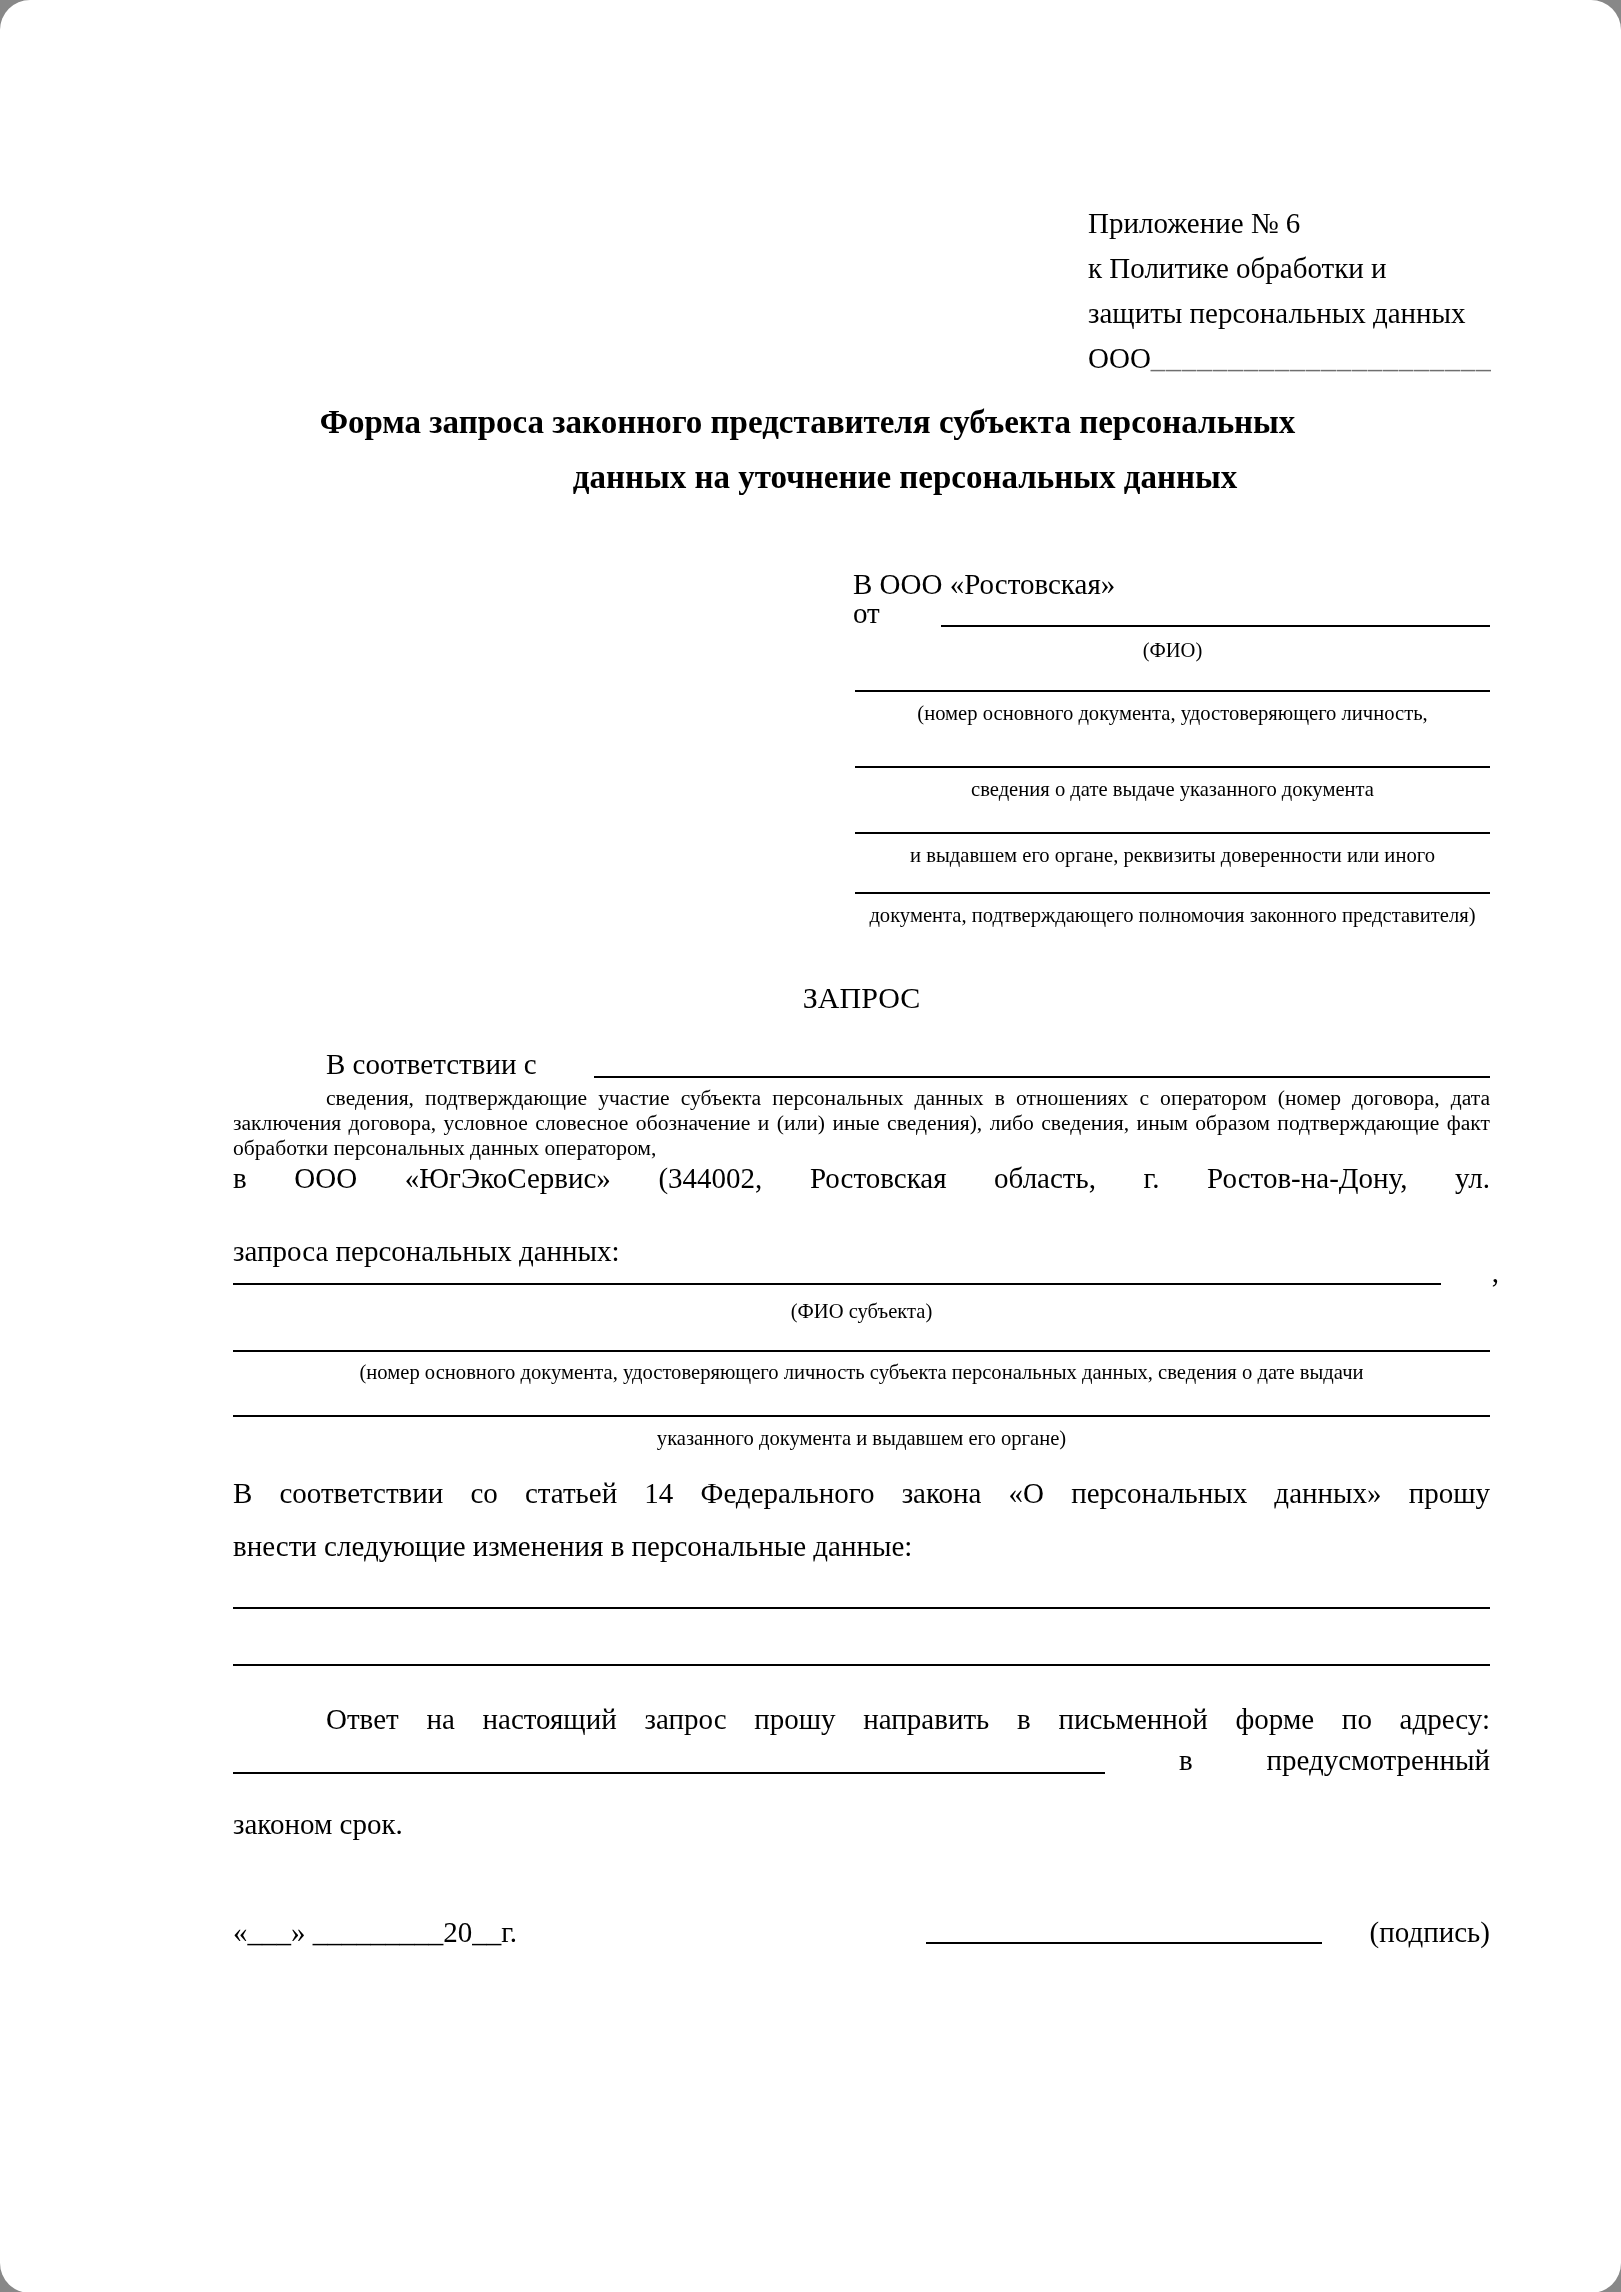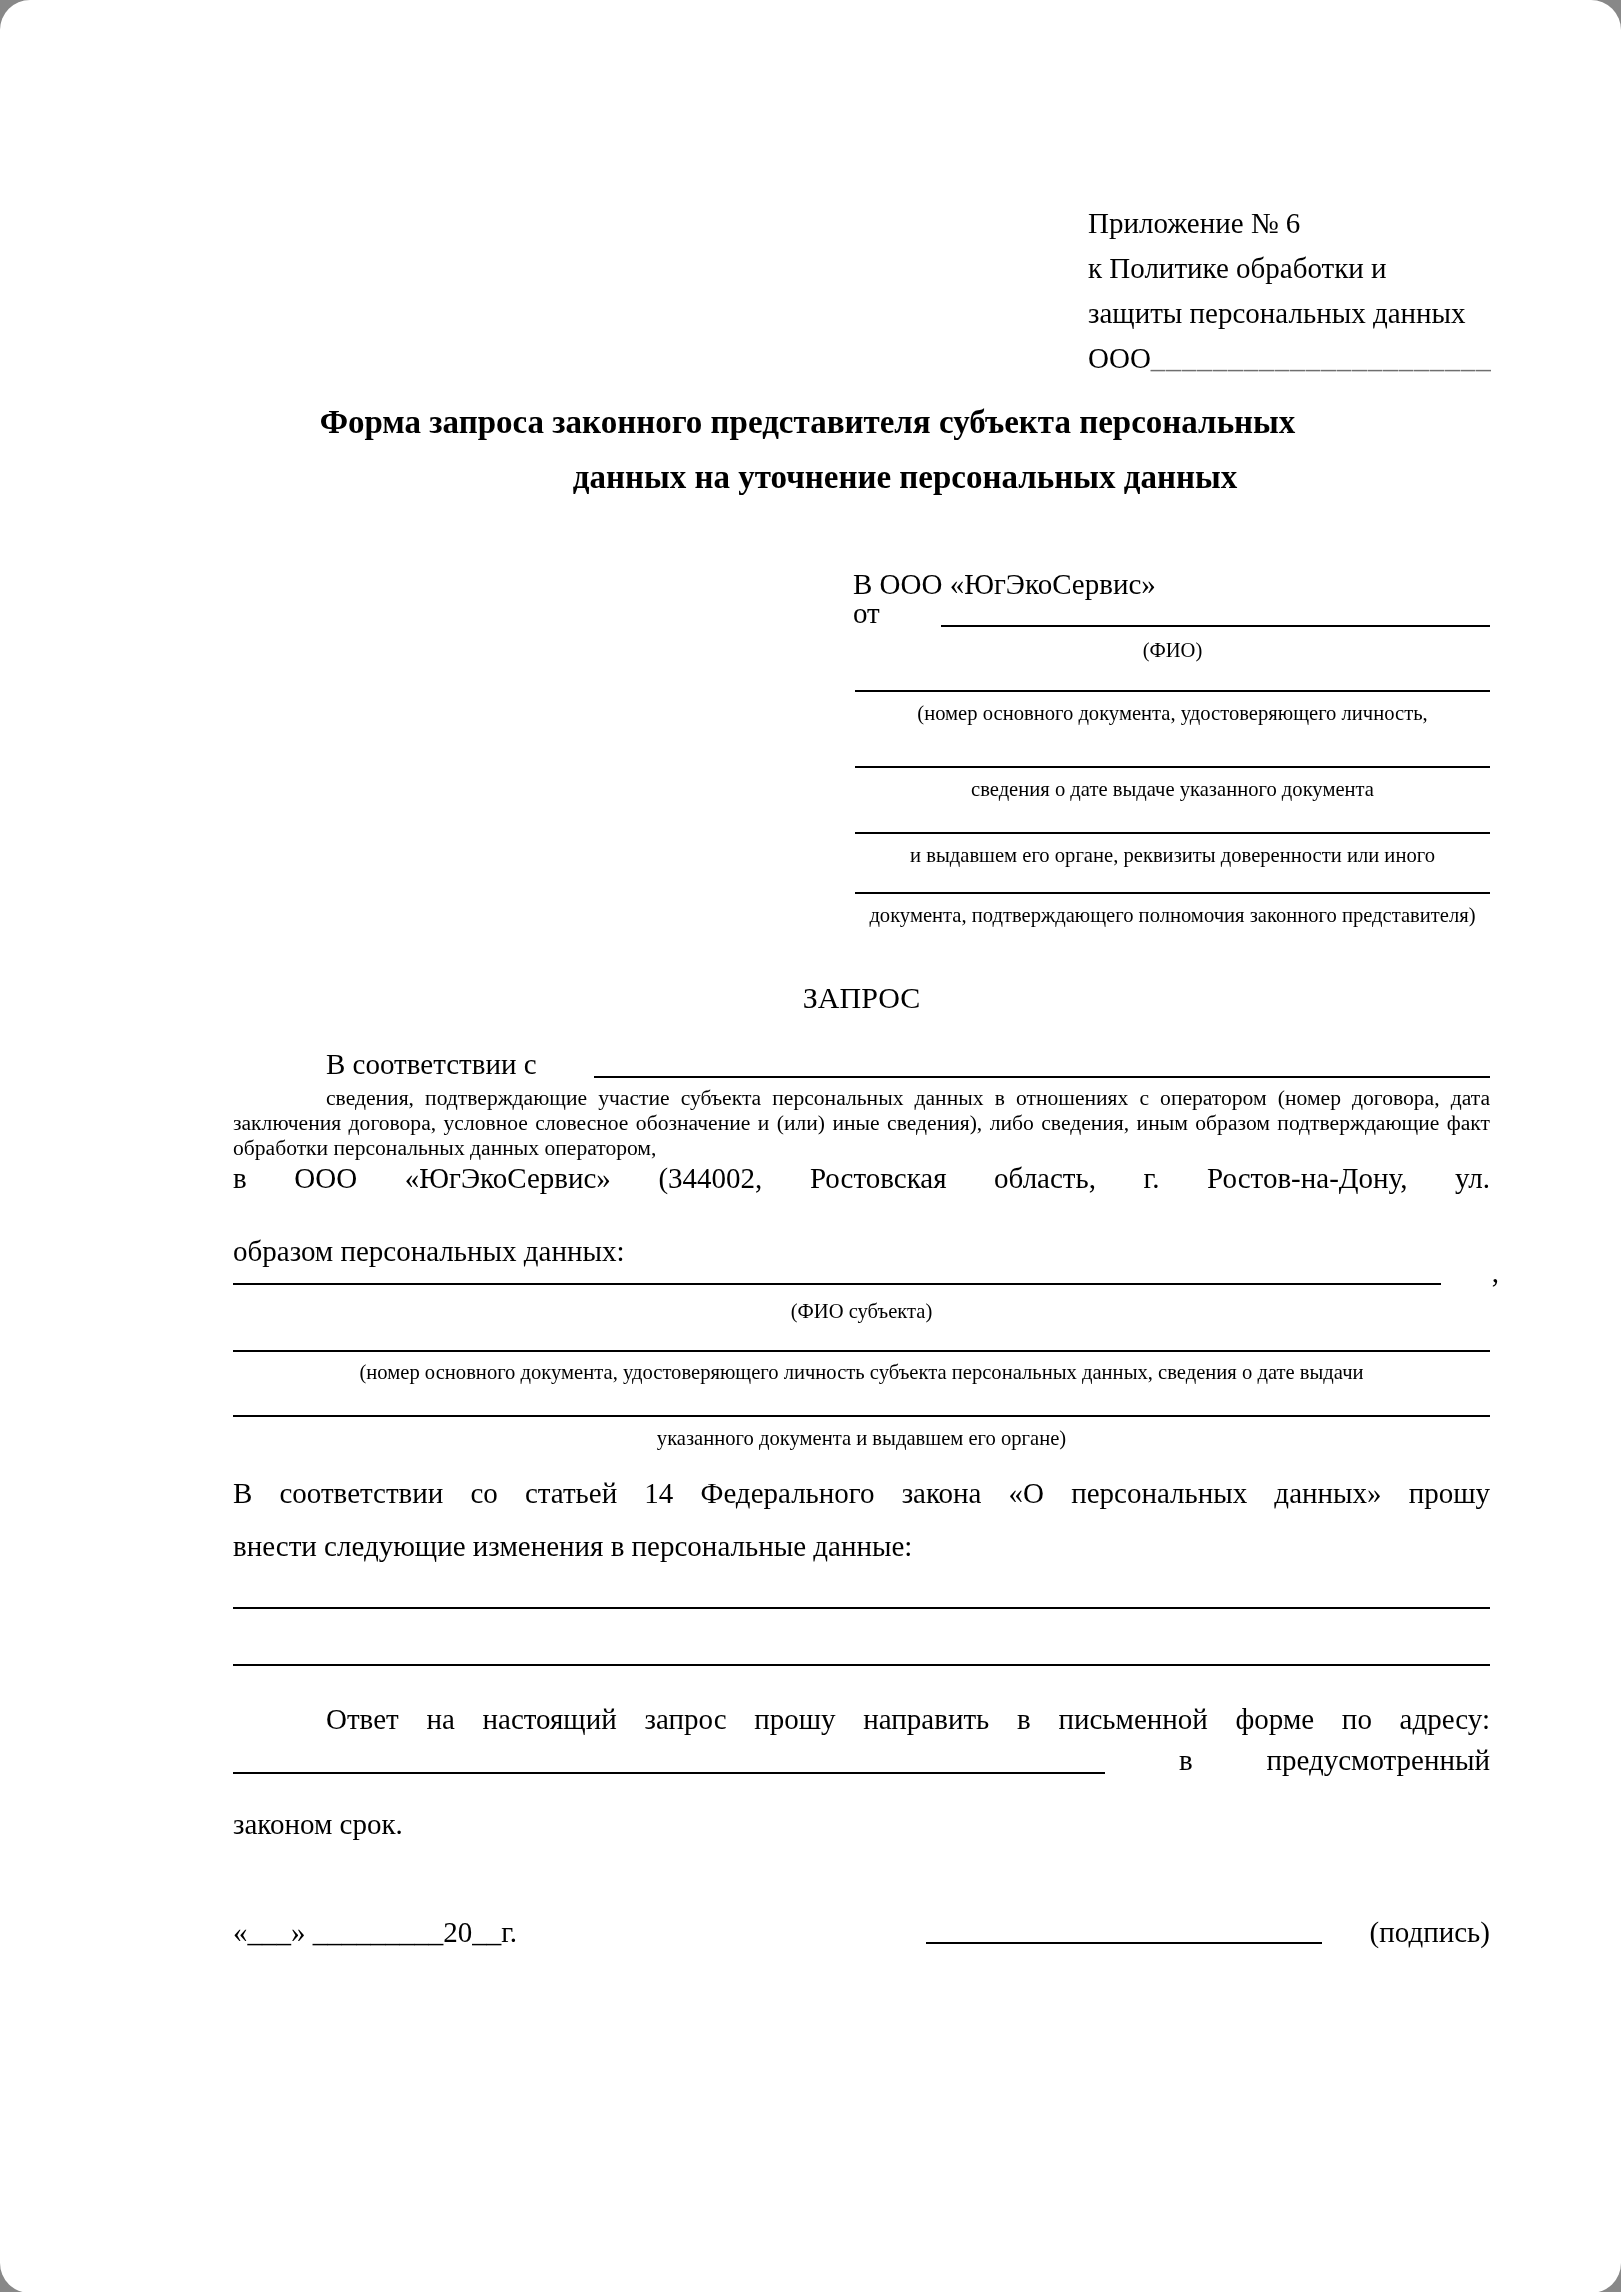--- a/index.html
+++ b/index.html
@@ -33,21 +33,21 @@
   <div class="abs" style="left:1088px; top:201px; width:421px;">
     <div class="appendix-line">Приложение № 6</div>
     <div class="appendix-line">к Политике обработки и</div>
     <div class="appendix-line">защиты персональных данных</div>
     <div class="appendix-line"><span>ООО</span><span class="ooo-dash">______________________</span></div>
   </div>
 
   <div class="abs title-line" style="left:233px; top:404px; width:1257px; padding-right:108px; box-sizing:border-box;">Форма запроса законного представителя субъекта персональных</div>
   <div class="abs title-line" style="left:321px; top:459px; width:1168px;">данных на уточнение персональных данных</div>
 
-  <div class="abs body-txt nowrap" style="left:853px; top:567px;">В ООО «ЮгЭкоСервис»</div>
+  <div class="abs body-txt nowrap" style="left:853px; top:567px;">В ООО «Ростовская»</div>
 
   <div class="abs flexrow" style="left:853px; top:596px; width:637px; height:35px;">
     <span class="body-txt" style="padding-right:13.7px;">от</span>
     <div class="uline-grow"></div>
   </div>
   <div class="abs cap" style="left:855px; top:639px; width:635px;">(ФИО)</div>
 
   <div class="abs uline" style="left:855px; top:690px; width:635px;"></div>
   <div class="abs cap" style="left:855px; top:702px; width:635px;">(номер основного документа, удостоверяющего личность,</div>
 
@@ -63,21 +63,21 @@
   <div class="abs body-txt" style="left:233px; top:980px; width:1257px; text-align:center; font-size:30px;">ЗАПРОС</div>
 
   <div class="abs flexrow" style="left:233px; top:1047px; width:1257px; height:35px;">
     <span class="body-txt nowrap" style="padding-left:93px; padding-right:9.8px;">В соответствии с</span>
     <div class="uline-grow"></div>
   </div>
 
   <div class="abs" style="left:233px; top:1086px; width:1257px; font-size:21.6px; line-height:25px; text-align:justify; text-indent:93px;">сведения, подтверждающие участие субъекта персональных данных в отношениях с оператором (номер договора, дата заключения договора, условное словесное обозначение и (или) иные сведения), либо сведения, иным образом подтверждающие факт обработки персональных данных оператором,</div>
 
   <div class="abs body-txt jline" style="left:233px; top:1161px; width:1257px;">в ООО «ЮгЭкоСервис» (344002, Ростовская область, г. Ростов-на-Дону, ул.</div>
-  <div class="abs body-txt" style="left:233px; top:1234px; width:1257px;">образом персональных данных:</div>
+  <div class="abs body-txt" style="left:233px; top:1234px; width:1257px;">запроса персональных данных:</div>
 
   <div class="abs flexrow" style="left:233px; top:1255px; width:1266px; height:34px;">
     <div class="uline-grow"></div>
     <span class="body-txt" style="padding-left:2.9px;">,</span>
   </div>
   <div class="abs cap" style="left:233px; top:1300px; width:1257px;">(ФИО субъекта)</div>
 
   <div class="abs uline" style="left:233px; top:1350px; width:1257px;"></div>
   <div class="abs cap" style="left:233px; top:1361px; width:1257px;">(номер основного документа, удостоверяющего личность субъекта персональных данных, сведения о дате выдачи</div>
 

